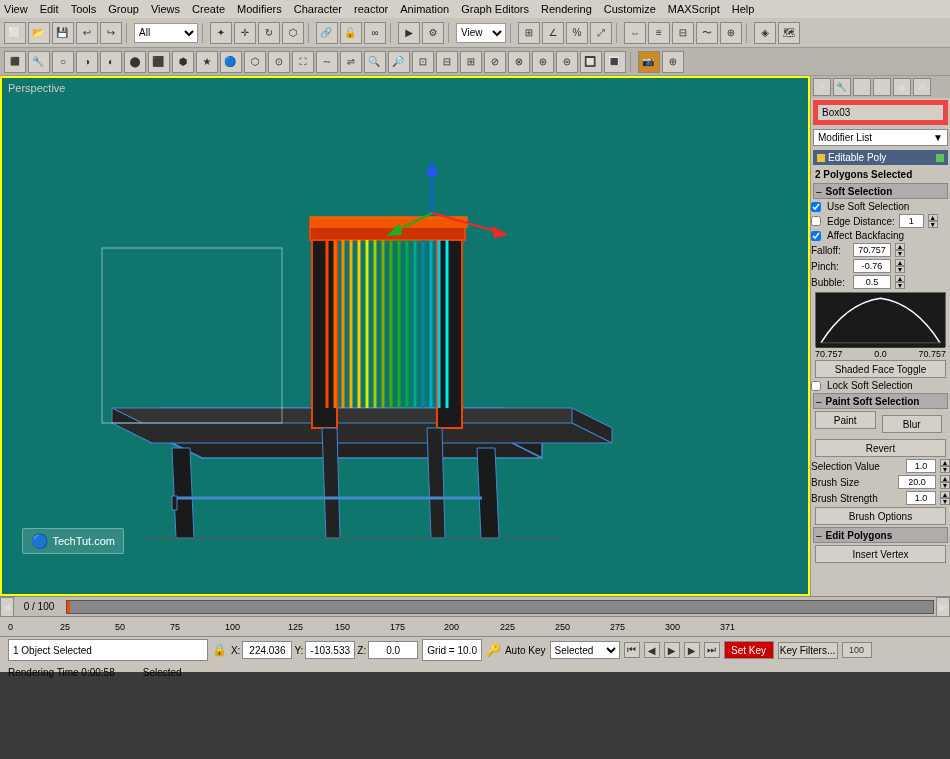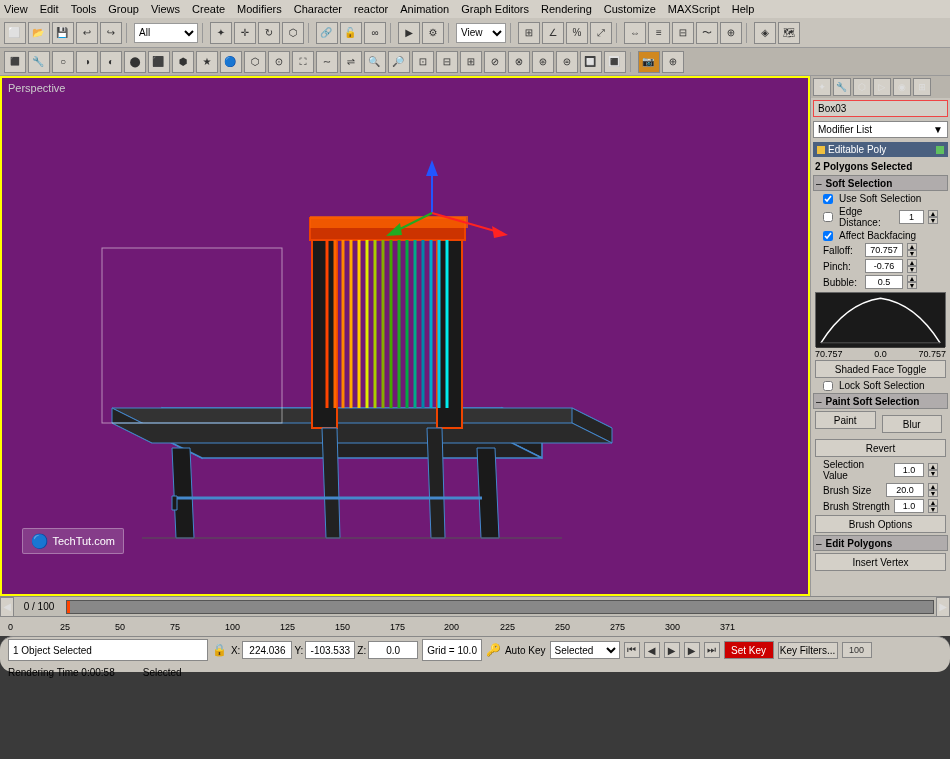--- a/index.html
+++ b/index.html
@@ -42,21 +42,21 @@
 
     
     #main-area {
       display: flex;
       height: calc(759px - 18px - 56px - 20px - 30px - 20px);
     }
 
     
     #viewport {
       flex: 1;
-      background: #701a75;
+      background: #0f766e;
       position: relative;
       border: 2px solid #ffff00;
       overflow: hidden;
     }
     #viewport-label {
       position: absolute; top: 4px; left: 6px;
       color: #ccc; font-size: 11px;
     }
     #watermark {
       position: absolute; bottom: 40px; left: 20px;
@@ -77,35 +77,35 @@
       border-left: 1px solid #999;
       overflow-y: auto;
       overflow-x: hidden;
     }
     .rp-icons-row {
       display: flex; align-items: center; gap: 2px;
       padding: 2px; background: #b8b4ac;
     }
     .rp-icon { width: 18px; height: 18px; background: #d4d0c8; border: 1px solid #888; display: flex; align-items: center; justify-content: center; font-size: 9px; cursor: pointer; }
     .rp-title-box {
-      background: #d4d0c8; border: 1px solid #ef4444; margin: 2px;
+      background: #d4d0c8; border: 5px solid #ef4444; margin: 2px;
       padding: 2px 4px; font-size: 10px; color: #000;
     }
     .rp-modifier-list {
       background: #fff; border: 1px solid #888; margin: 2px;
       padding: 2px 4px; font-size: 10px; color: #000; cursor: pointer;
     }
     .rp-modifier-item {
       background: #4a6080; color: #fff; padding: 2px 4px; font-size: 10px;
       display: flex; align-items: center; gap: 3px; margin: 2px;
     }
     .rp-modifier-item .dot { width: 8px; height: 8px; background: #f0c040; display: inline-block; }
     .rp-modifier-item .dot2 { width: 8px; height: 8px; background: #60c060; display: inline-block; }
     .rp-row {
-      display: flex; align-items: center; padding: 1px 12px; gap: 4px;
+      display: flex; align-items: center; padding: 1px 0; gap: 4px;
       font-size: 10px; color: #000;
     }
     .rp-input {
       width: 35px; height: 14px; font-size: 9px; border: 1px solid #888;
       background: #fff; color: #000; text-align: center;
     }
     .rp-spinner {
       display: flex; flex-direction: column;
     }
     .rp-spin-btn {
@@ -497,32 +497,32 @@
   </div>
   <div class="tl-arrow">▶</div>
 </div>
 
 <div id="ruler">
   <span class="ruler-num" style="left:8px;">0</span>
   <span class="ruler-num" style="left:60px;">25</span>
   <span class="ruler-num" style="left:115px;">50</span>
   <span class="ruler-num" style="left:170px;">75</span>
   <span class="ruler-num" style="left:225px;">100</span>
-  <span class="ruler-num" style="left:280px;">125</span>
+  <span class="ruler-num" style="left:288px;">125</span>
   <span class="ruler-num" style="left:335px;">150</span>
   <span class="ruler-num" style="left:390px;">175</span>
   <span class="ruler-num" style="left:444px;">200</span>
   <span class="ruler-num" style="left:500px;">225</span>
   <span class="ruler-num" style="left:555px;">250</span>
   <span class="ruler-num" style="left:610px;">275</span>
   <span class="ruler-num" style="left:665px;">300</span>
   <span class="ruler-num" style="left:720px;">371</span>
 </div>
 
-<div id="status-bar" style="position:relative; height:36px; flex-direction:column;border-radius:13px;">
+<div id="status-bar" style="position:relative; height:36px; flex-direction:column;">
   <div style="display:flex; align-items:center; gap:4px; padding:2px 4px; width:100%;">
     <div class="status-box" style="flex:1; max-width:200px;">
       <span>1 Object Selected</span>
     </div>
     <div class="lock-icon">🔒</div>
     <div style="display:flex; align-items:center; gap:2px;">
       <span class="coord-label">X:</span>
       <input class="coord-input" value="224.036" style="">
       <span class="coord-label">Y:</span>
       <input class="coord-input" value="-103.533" style="">

